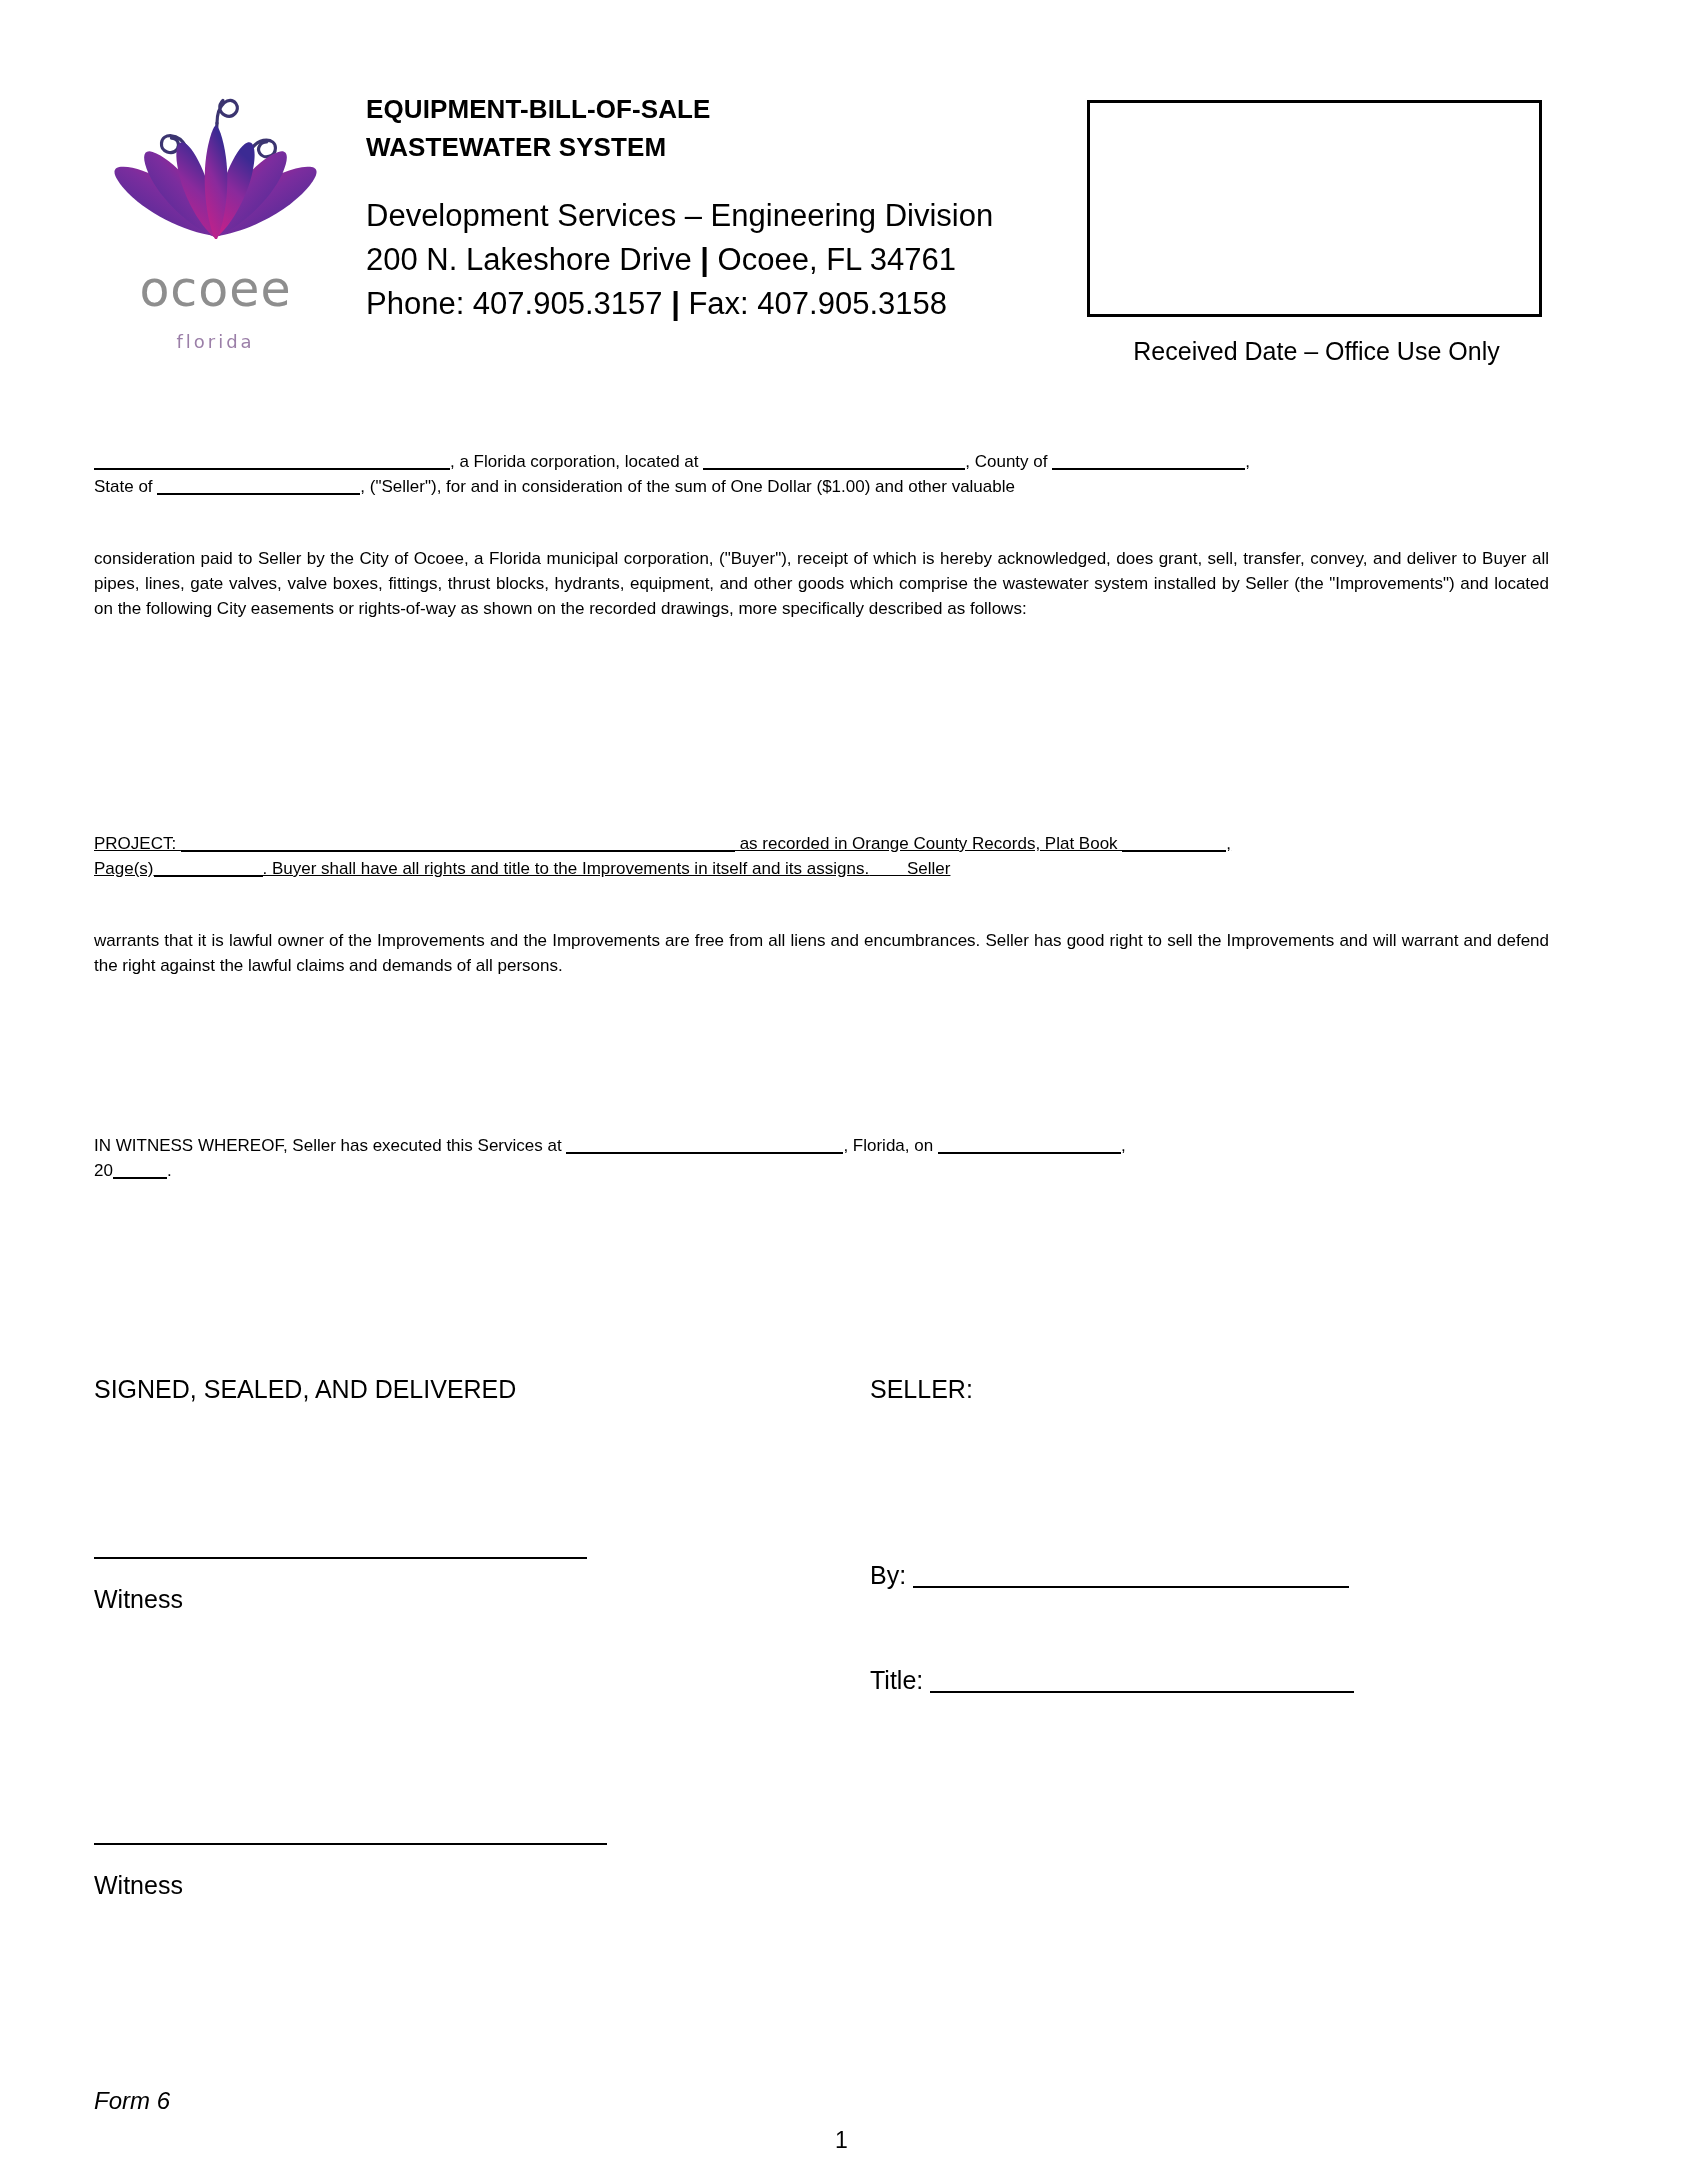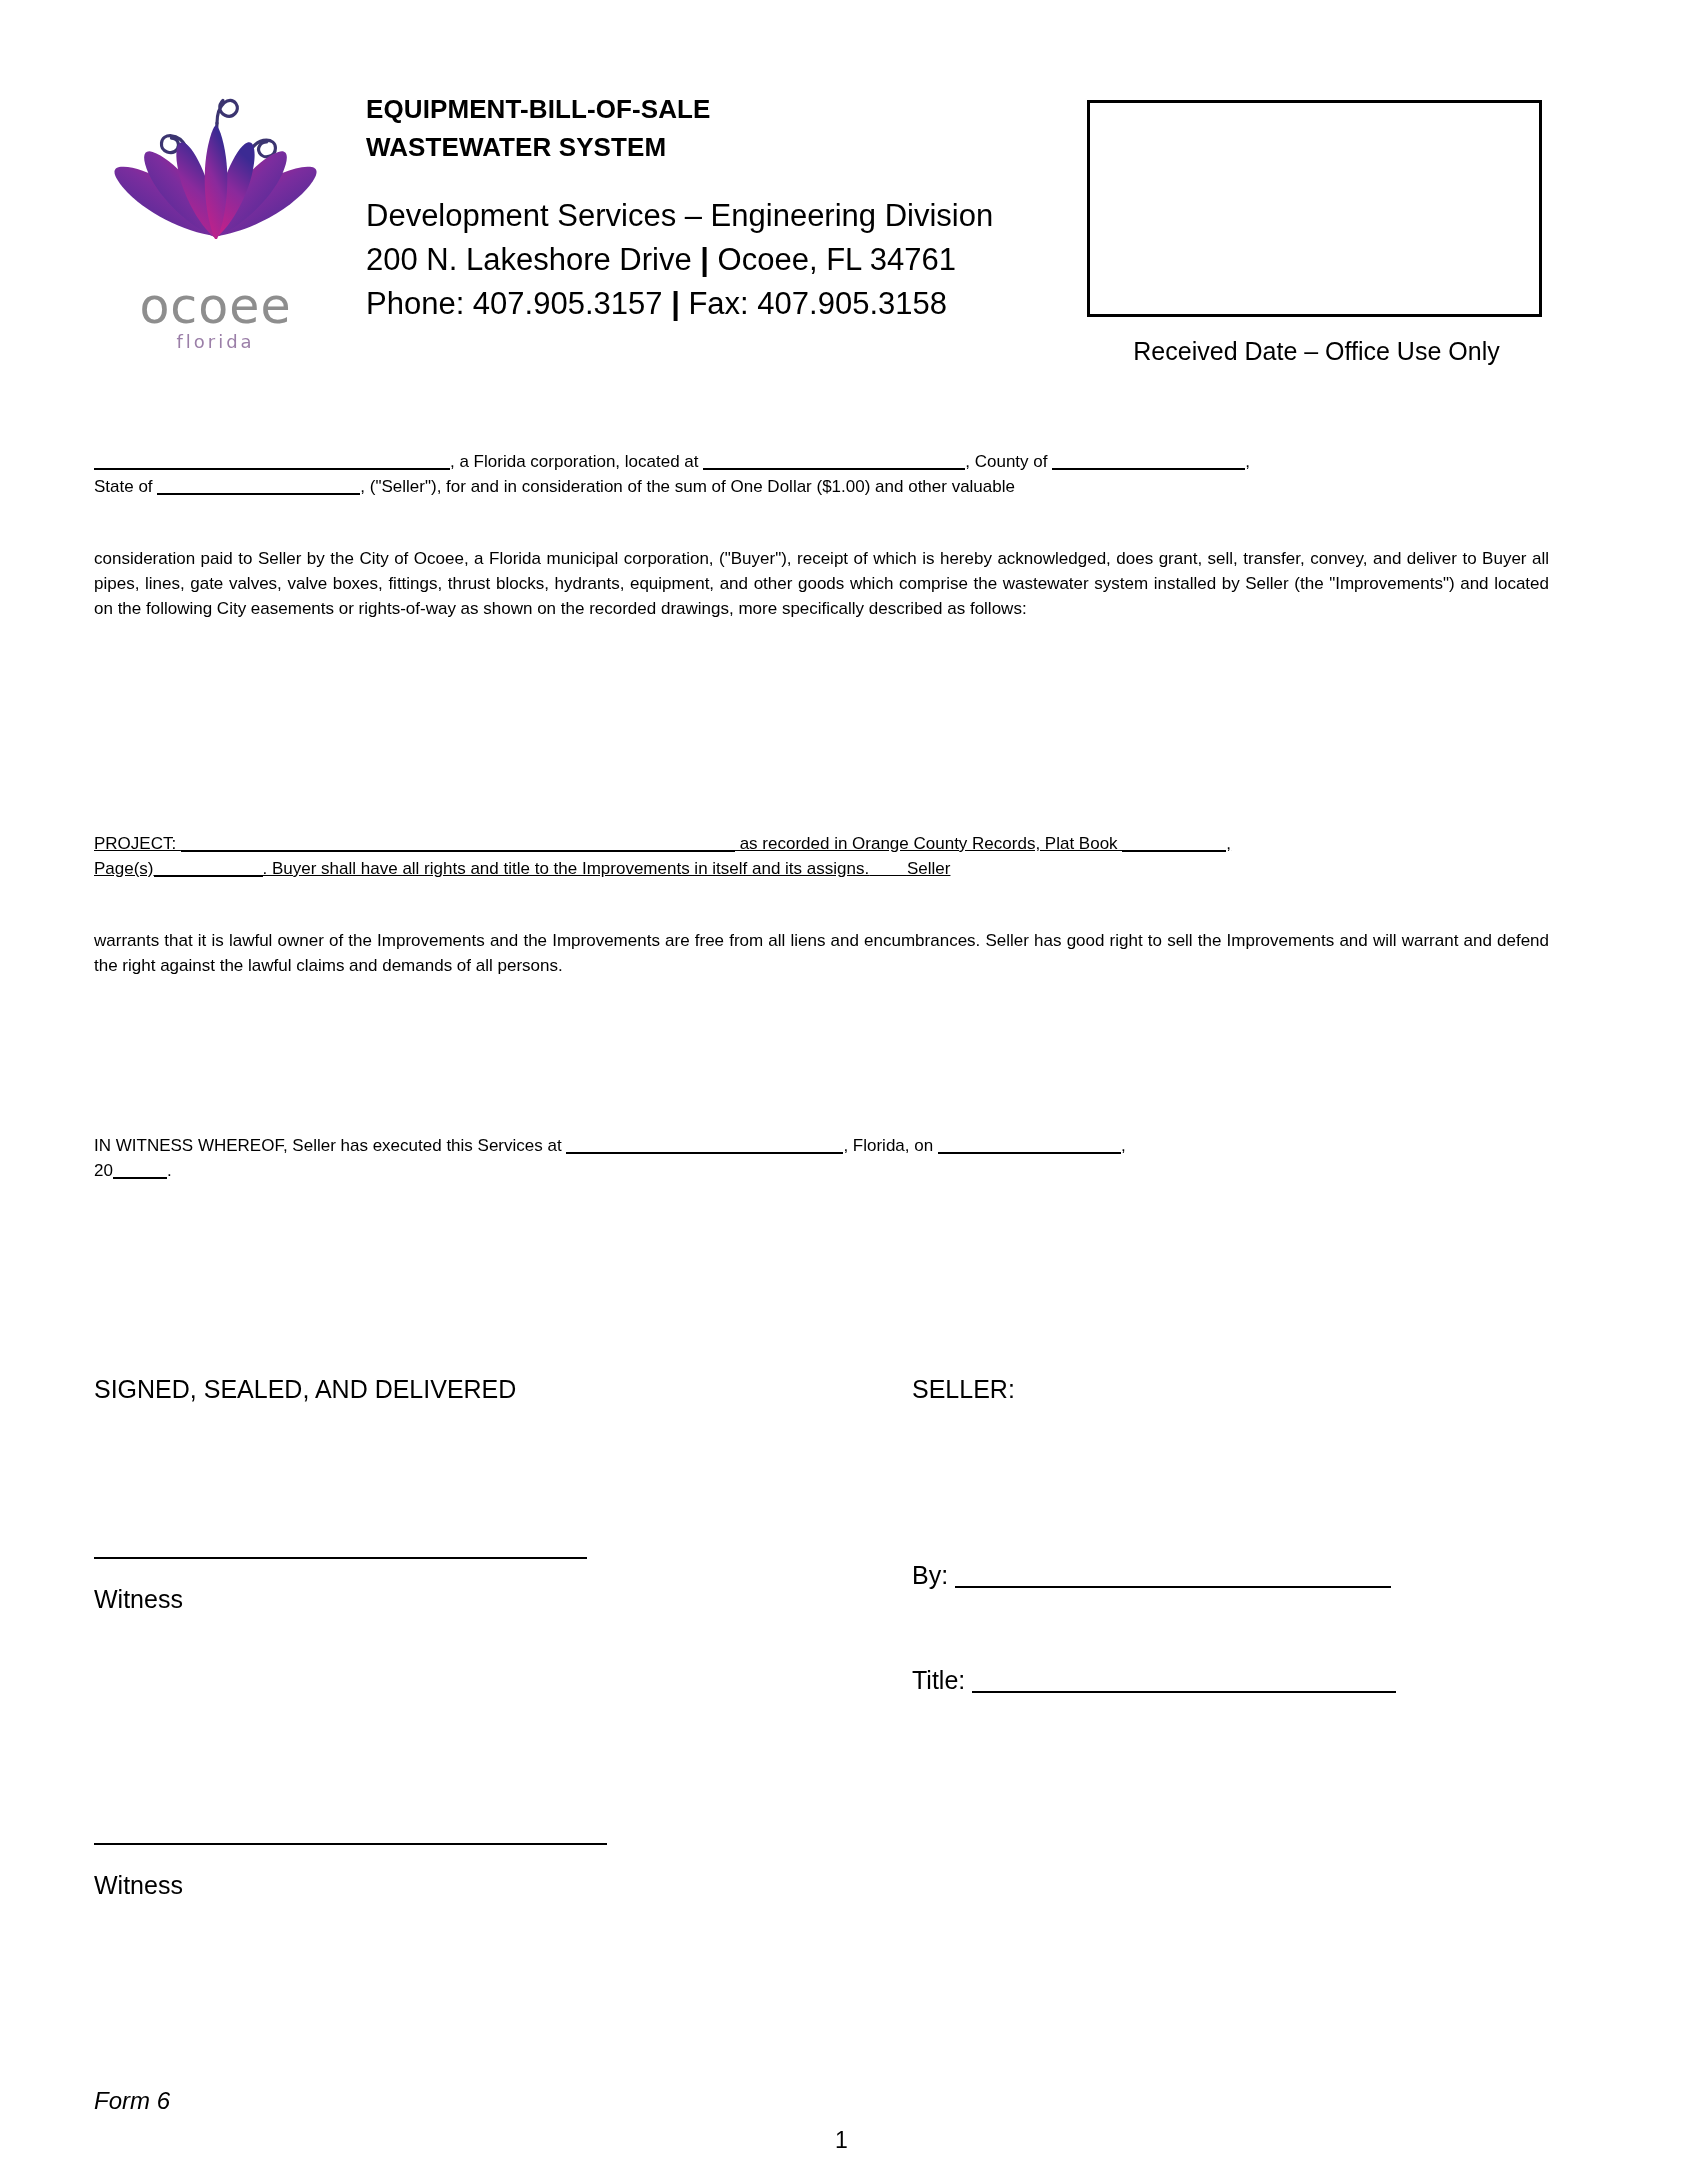--- a/index.html
+++ b/index.html
@@ -43,21 +43,21 @@
   .logo-mark {
     position: absolute;
     left: 0;
     top: 0;
     width: 233px;
     height: 213px;
   }
   .logo-word {
     position: absolute;
     left: 0;
-    top: 244px;
+    top: 227px;
     width: 233px;
     text-align: center;
     font-family: "DejaVu Sans", sans-serif;
     font-size: 49px;
     letter-spacing: 1px;
     color: #8e8e8e;
     line-height: 1;
   }
   .logo-sub {
     position: absolute;
@@ -187,21 +187,21 @@
     font-size: 25px;
     line-height: 1.5;
   }
   .sig-left-col {
     position: absolute;
     left: 0;
     width: 673px;
   }
   .sig-right-col {
     position: absolute;
-    left: 818px;
+    left: 776px;
     width: 673px;
   }
 
   .rule {
     border-bottom: 2.5px solid #000;
     height: 0;
   }
   .rule-w1 { width: 493px; }
   .rule-w2 { width: 513px; }
   .rule-by { display: inline-block; width: 436px; border-bottom: 2.5px solid #000; height: 1.05em; margin-bottom: -4px; }

